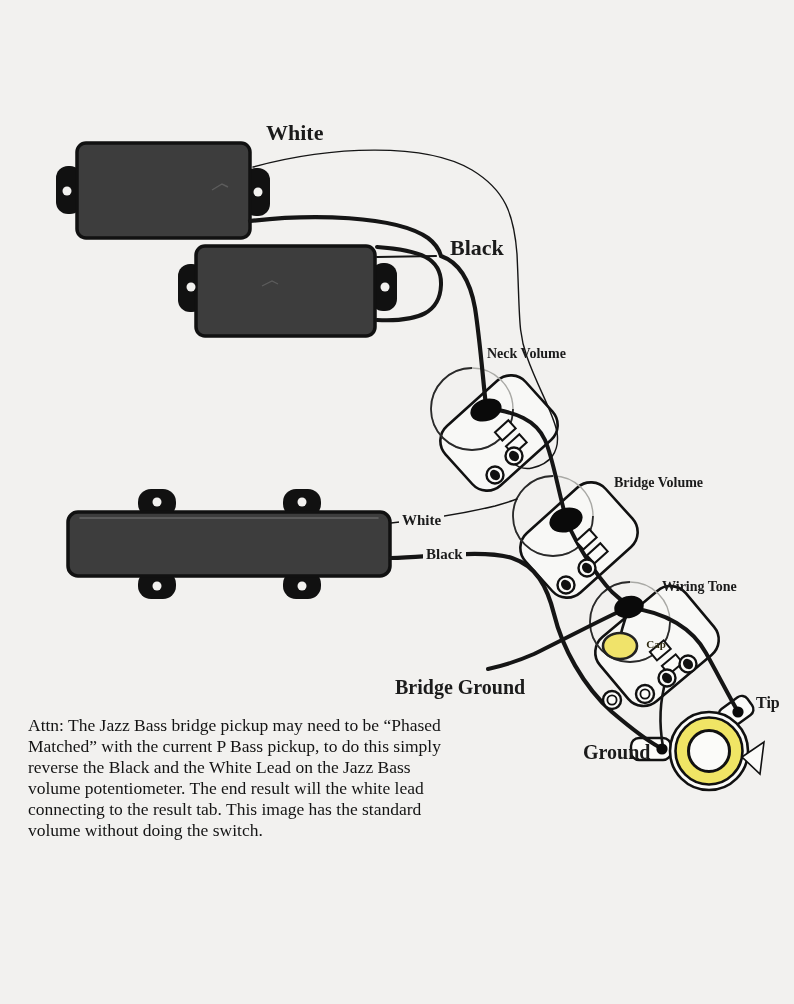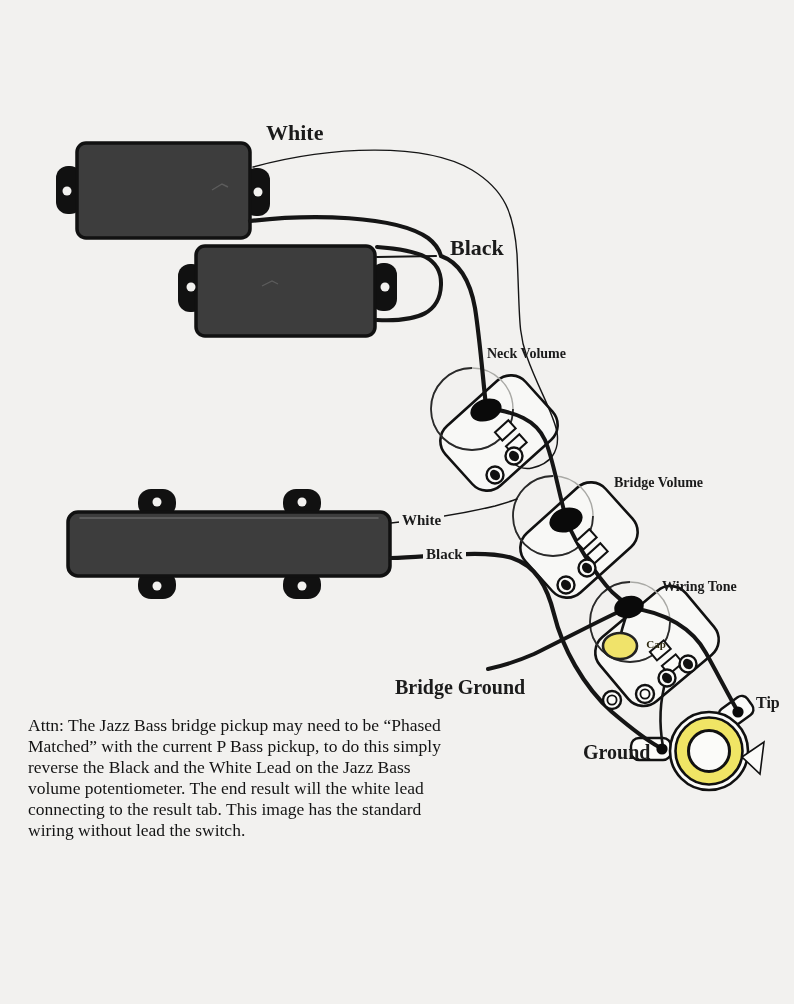--- a/index.html
+++ b/index.html
@@ -177,17 +177,17 @@
   <div class="lbl s18" style="left:756px;top:694px;">Tip</div>
   <div class="lbl s16" style="left:583px;top:741px;">Ground</div>
   <div class="cap-lbl">Cap</div>
 
   <div class="note">
     <div>Attn: The Jazz  Bass bridge pickup may need to be “Phased</div>
     <div>Matched” with the current P Bass pickup, to do this simply</div>
     <div>reverse the Black and the White Lead on the Jazz Bass</div>
     <div>volume potentiometer. The end result will the white lead</div>
     <div>connecting to the result tab. This image has the standard</div>
-    <div>wiring without lead the switch.</div>
+    <div>volume without doing the switch.</div>
   </div>
 
 
 </div>
 
 </body></html>

